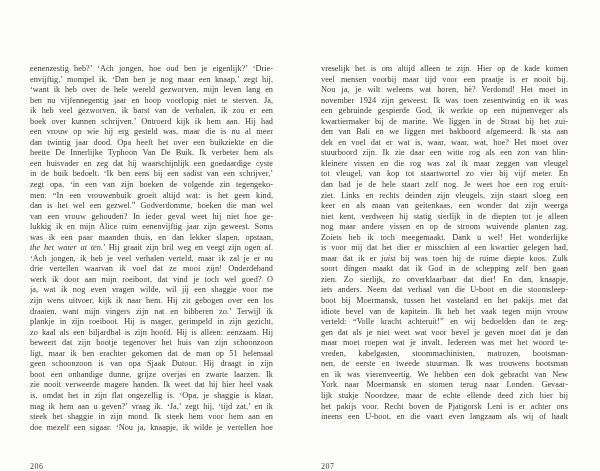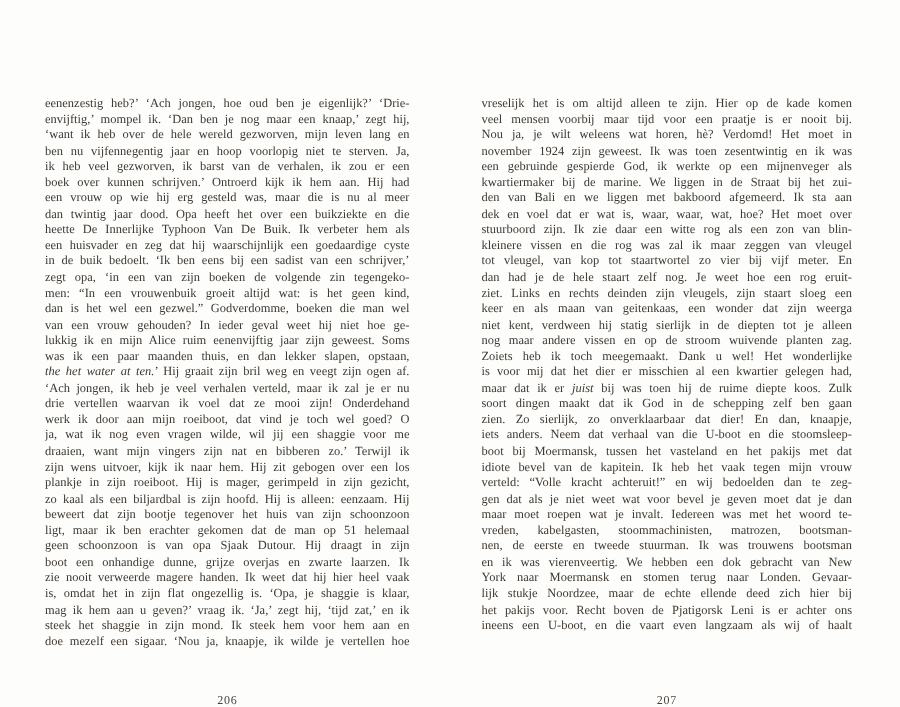--- a/index.html
+++ b/index.html
@@ -28,21 +28,21 @@
     overflow: hidden;
     text-align: justify;
     text-align-last: justify;
     white-space: normal;
     hyphens: none;
   }
   .it { font-style: italic; }
   .page-number {
     position: absolute;
     top: 426px; left: 0; right: 0;
-    text-align: center;
+    text-align: left;
     font-size: 8px;
     letter-spacing: 0.5px;
     color: #4a443c;
     font-variant-numeric: oldstyle-nums;
   }
 </style>
 </head>
 <body>
 
 <div class="spread">
@@ -64,22 +64,22 @@
         <div class="line"><span>men: “In een vrouwenbuik groeit altijd wat: is het geen kind,</span></div>
         <div class="line"><span>dan is het wel een gezwel.” Godverdomme, boeken die man wel</span></div>
         <div class="line"><span>van een vrouw gehouden? In ieder geval weet hij niet hoe ge-</span></div>
         <div class="line"><span>lukkig ik en mijn Alice ruim eenenvijftig jaar zijn geweest. Soms</span></div>
         <div class="line"><span>was ik een paar maanden thuis, en dan lekker slapen, opstaan,</span></div>
         <div class="line"><span class="it">the het water at ten.</span><span>’ Hij graait zijn bril weg en veegt zijn ogen af.</span></div>
         <div class="line"><span>‘Ach jongen, ik heb je veel verhalen verteld, maar ik zal je er nu</span></div>
         <div class="line"><span>drie vertellen waarvan ik voel dat ze mooi zijn! Onderdehand</span></div>
         <div class="line"><span>werk ik door aan mijn roeiboot, dat vind je toch wel goed? O</span></div>
         <div class="line"><span>ja, wat ik nog even vragen wilde, wil jij een shaggie voor me</span></div>
+        <div class="line"><span>zijn wens uitvoer, kijk ik naar hem. Hij zit gebogen over een los</span></div>
         <div class="line"><span>draaien, want mijn vingers zijn nat en bibberen zo.’ Terwijl ik</span></div>
-        <div class="line"><span>zijn wens uitvoer, kijk ik naar hem. Hij zit gebogen over een los</span></div>
         <div class="line"><span>plankje in zijn roeiboot. Hij is mager, gerimpeld in zijn gezicht,</span></div>
         <div class="line"><span>zo kaal als een biljardbal is zijn hoofd. Hij is alleen: eenzaam. Hij</span></div>
         <div class="line"><span>beweert dat zijn bootje tegenover het huis van zijn schoonzoon</span></div>
         <div class="line"><span>ligt, maar ik ben erachter gekomen dat de man op 51 helemaal</span></div>
         <div class="line"><span>geen schoonzoon is van opa Sjaak Dutour. Hij draagt in zijn</span></div>
         <div class="line"><span>boot een onhandige dunne, grijze overjas en zwarte laarzen. Ik</span></div>
         <div class="line"><span>zie nooit verweerde magere handen. Ik weet dat hij hier heel vaak</span></div>
         <div class="line"><span>is, omdat het in zijn flat ongezellig is. ‘Opa, je shaggie is klaar,</span></div>
         <div class="line"><span>mag ik hem aan u geven?’ vraag ik. ‘Ja,’ zegt hij, ‘tijd zat,’ en ik</span></div>
         <div class="line"><span>steek het shaggie in zijn mond. Ik steek hem voor hem aan en</span></div>

